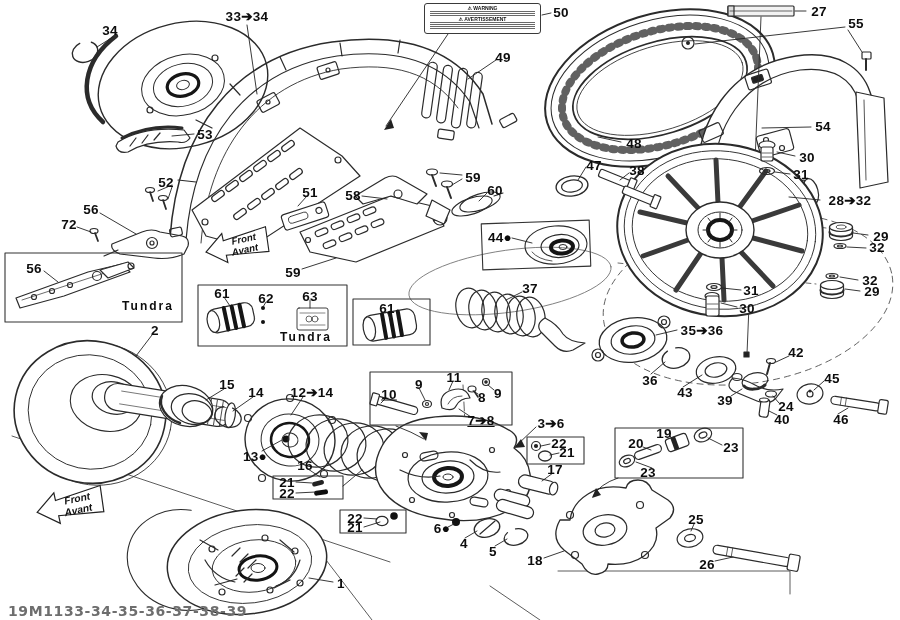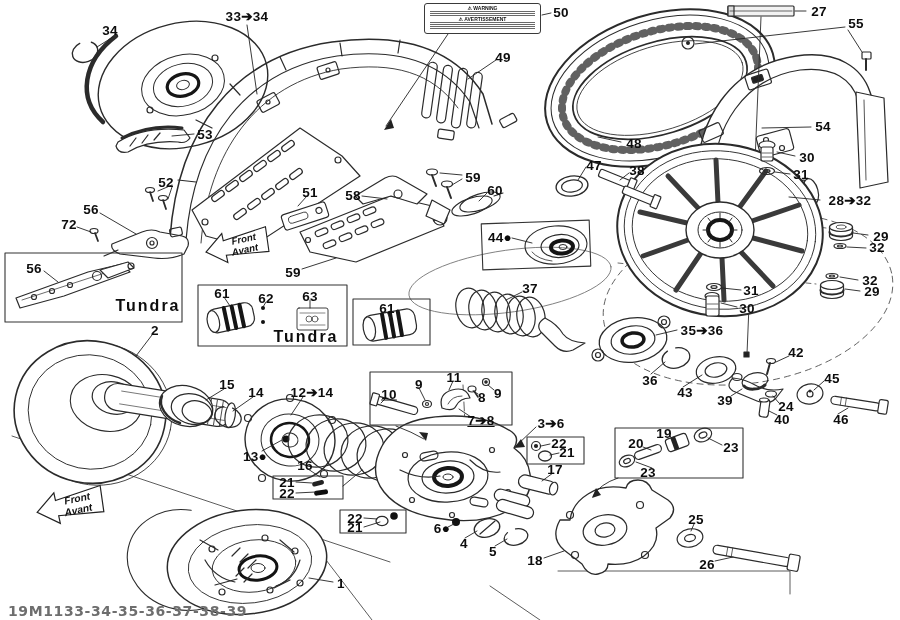--- a/index.html
+++ b/index.html
@@ -2,21 +2,21 @@
 <html><head>
 <meta charset="utf-8">
 <style>
   html,body{margin:0;padding:0;background:#fff;}
   #canvas{position:relative;width:900px;height:620px;background:#ffffff;overflow:hidden;
           font-family:"Liberation Sans",sans-serif;}
   #art{position:absolute;left:0;top:0;}
   #labels{position:absolute;left:0;top:0;width:832px;height:620px;}
   .callout{position:absolute;transform:translate(-50%,-50%);font-family:"Liberation Sans",sans-serif;
            font-weight:bold;font-size:13.5px;color:#0d0d0d;letter-spacing:.3px;white-space:nowrap;}
-  .callout.tundra{font-size:16px;letter-spacing:2px;}
+  .callout.tundra{font-size:12px;letter-spacing:2px;}
   .front-arrow{position:absolute;}
   .front-arrow svg{display:block;overflow:visible;}
   .front-arrow text{font-family:"Liberation Sans",sans-serif;font-style:italic;font-weight:bold;font-size:17px;fill:#111;}
   #warning-sticker{position:absolute;left:424px;top:3px;width:117px;height:31px;border:1px solid #3a3a3a;
                    border-radius:3px;background:#fff;box-sizing:border-box;padding:1px 2px;}
   .ws-head{font-size:5px;line-height:6px;font-weight:bold;text-align:center;color:#111;
            font-family:"Liberation Sans",sans-serif;white-space:nowrap;overflow:hidden;}
   .ws-lines{height:5px;margin:0 3px;background:repeating-linear-gradient(to bottom,#6a6a6a 0,#6a6a6a .8px,transparent .8px,transparent 2.1px);}
   .ws-lines.tall{height:8px;}
   #footer-code{position:absolute;left:8px;top:603px;font-family:"DejaVu Sans",sans-serif;font-weight:bold;

